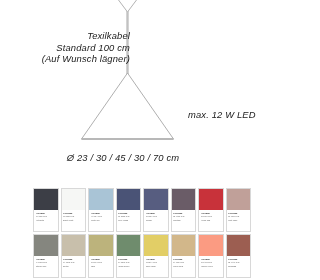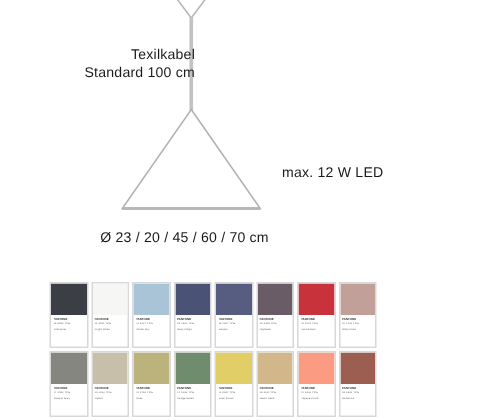--- a/index.html
+++ b/index.html
@@ -3,21 +3,21 @@
 <meta charset="utf-8">
 <style>
   html,body{margin:0;padding:0;}
   body{
     width:280px;height:280px;
     background:#ffffff;
     font-family:"Liberation Sans", sans-serif;
     overflow:hidden;
     position:relative;
   }
-  #stage{position:absolute;inset:0;width:280px;height:280px;}
+  #stage{position:absolute;inset:0;width:280px;height:280px;font-style:italic;}
 
   
   .lamp-layer{position:absolute;left:0;top:0;width:280px;height:180px;}
   .lamp-svg{position:absolute;left:0;top:0;}
 
   
   .annot{
     position:absolute;
     color:#1a1a1a;
     font-size:9.4px;
@@ -100,28 +100,29 @@
 
       <polygon points="127.5,73 173.5,139 81.5,139" fill="none" stroke="#b0b0b0" stroke-width="1"></polygon>
 
       <line x1="81.5" y1="139" x2="173.5" y2="139" stroke="#b8b8b8" stroke-width="2"></line>
     </svg>
   </div>
 
   <div class="annot annot-cable">
     <span class="annot-line">Texilkabel</span>
     <span class="annot-line">Standard 100 cm</span>
+    <span class="annot-line">(Auf Wunsch lägner)</span>
   </div>
 
   <div class="annot annot-bulb">
     <span class="annot-line">max. 12 W LED</span>
   </div>
 
   <div class="annot annot-diameter">
-    <span class="annot-line">Ø 23 / 20 / 45 / 60 / 70 cm</span>
+    <span class="annot-line">Ø 23 / 30 / 45 / 30 / 70 cm</span>
   </div>
 
   <div class="swatch-grid" id="swatch-grid">
       <div class="swatch-card">
         <div class="swatch-color" style="background: rgb(60, 62, 70);"></div>
         <div class="swatch-meta">
           <div class="swatch-brand">PANTONE</div>
           <div class="swatch-code">19-4006 TPG</div>
           <div class="swatch-name">Anthracite</div>
         </div>

